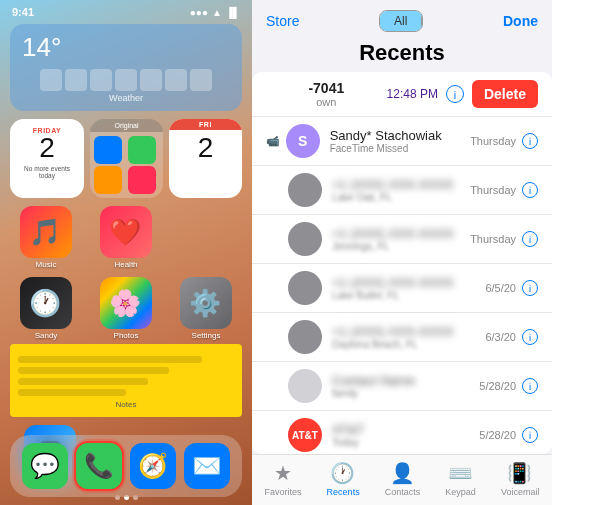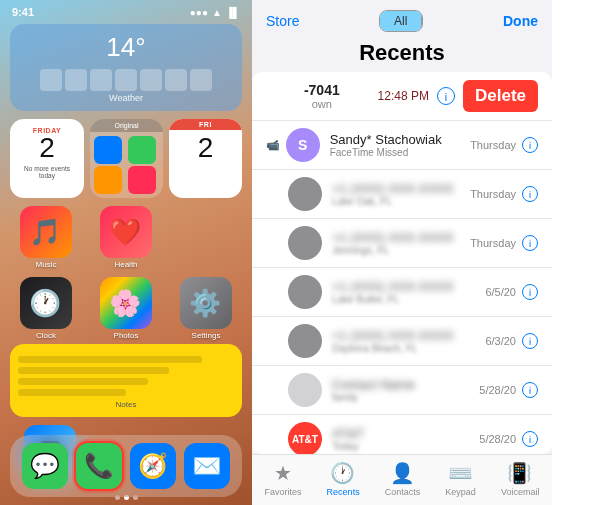--- a/index.html
+++ b/index.html
@@ -34,21 +34,21 @@
     .status-icons { display: flex; gap: 4px; align-items: center; }
 
     
     .weather-widget {
       margin: 4px 10px;
       background: rgba(100,160,220,0.55);
       border-radius: 14px;
       padding: 8px 12px;
       color: white;
     }
-    .weather-top { display: flex; justify-content: center; align-items: flex-start; }
+    .weather-top { display: flex; justify-content: flex-start; align-items: flex-start; }
     .weather-temp { font-size: 26px; font-weight: 200; }
     .weather-dots { display: flex; gap: 3px; margin-top: 6px; justify-content: center; }
     .weather-dot {
       width: 22px; height: 22px;
       background: rgba(255,255,255,0.3);
       border-radius: 4px;
     }
     .weather-label { font-size: 9px; text-align: center; margin-top: 2px; opacity: 0.85; }
 
     
@@ -103,21 +103,21 @@
       border-radius: 12px;
       display: flex; align-items: center; justify-content: center;
       font-size: 26px;
       position: relative;
     }
     .app-label { font-size: 8px; color: white; text-shadow: 0 1px 2px rgba(0,0,0,0.5); }
 
     
     .notes-widget {
       background: #ffd60a;
-      border-radius: 14px;
+      border-radius: 4px;
       padding: 8px;
       margin: 0 10px 4px;
       min-height: 70px;
     }
     .notes-line { height: 7px; background: rgba(0,0,0,0.12); border-radius: 3px; margin: 4px 0; width: 85%; }
     .notes-label { font-size: 8px; color: #555; text-align: center; margin-top: 4px; }
 
     
     .page-dots {
       display: flex;
@@ -209,36 +209,36 @@
       display: flex;
       align-items: center;
       padding: 8px 14px;
       border-bottom: 1px solid #e5e5ea;
       background: white;
       text-align: center;
     }
     .delete-info { flex: 1; }
     .delete-number { font-size: 14px; font-weight: 600; color: #222; }
     .delete-sub { font-size: 11px; color: #888; }
-    .delete-time { font-size: 12px; color: #7f1d1d; margin-right: 8px; }
+    .delete-time { font-size: 12px; color: #4c1d95; margin-right: 8px; }
     .info-btn {
       width: 18px; height: 18px;
       border: 1.5px solid #007AFF;
       border-radius: 50%;
       display: flex; align-items: center; justify-content: center;
       color: #007AFF;
       font-size: 11px;
       margin-right: 8px;
     }
     .delete-btn {
       background: #ff3b30;
       color: white;
       border-radius: 6px;
       padding: 6px 12px;
-      font-size: 17px;
+      font-size: 14px;
       font-weight: 600;
     }
 
     
     .call-item {
       display: flex;
       align-items: center;
       padding: 7px 14px;
       border-bottom: 1px solid #e5e5ea;
       background: white;
@@ -395,21 +395,21 @@
     </div>
 
     <div></div>
   </div>
 
   <div class="app-grid">
     <div class="app-icon-wrap">
       <div class="app-icon app-icon-clock">
         <span>🕐</span>
       </div>
-      <span class="app-label">Clock</span>
+      <span class="app-label">Sandy</span>
     </div>
     <div class="app-icon-wrap">
       <div class="app-icon app-icon-photos">
         <span>🌸</span>
       </div>
       <span class="app-label">Photos</span>
     </div>
     <div class="app-icon-wrap">
       <div class="app-icon app-icon-settings">
         <span>⚙️</span>

